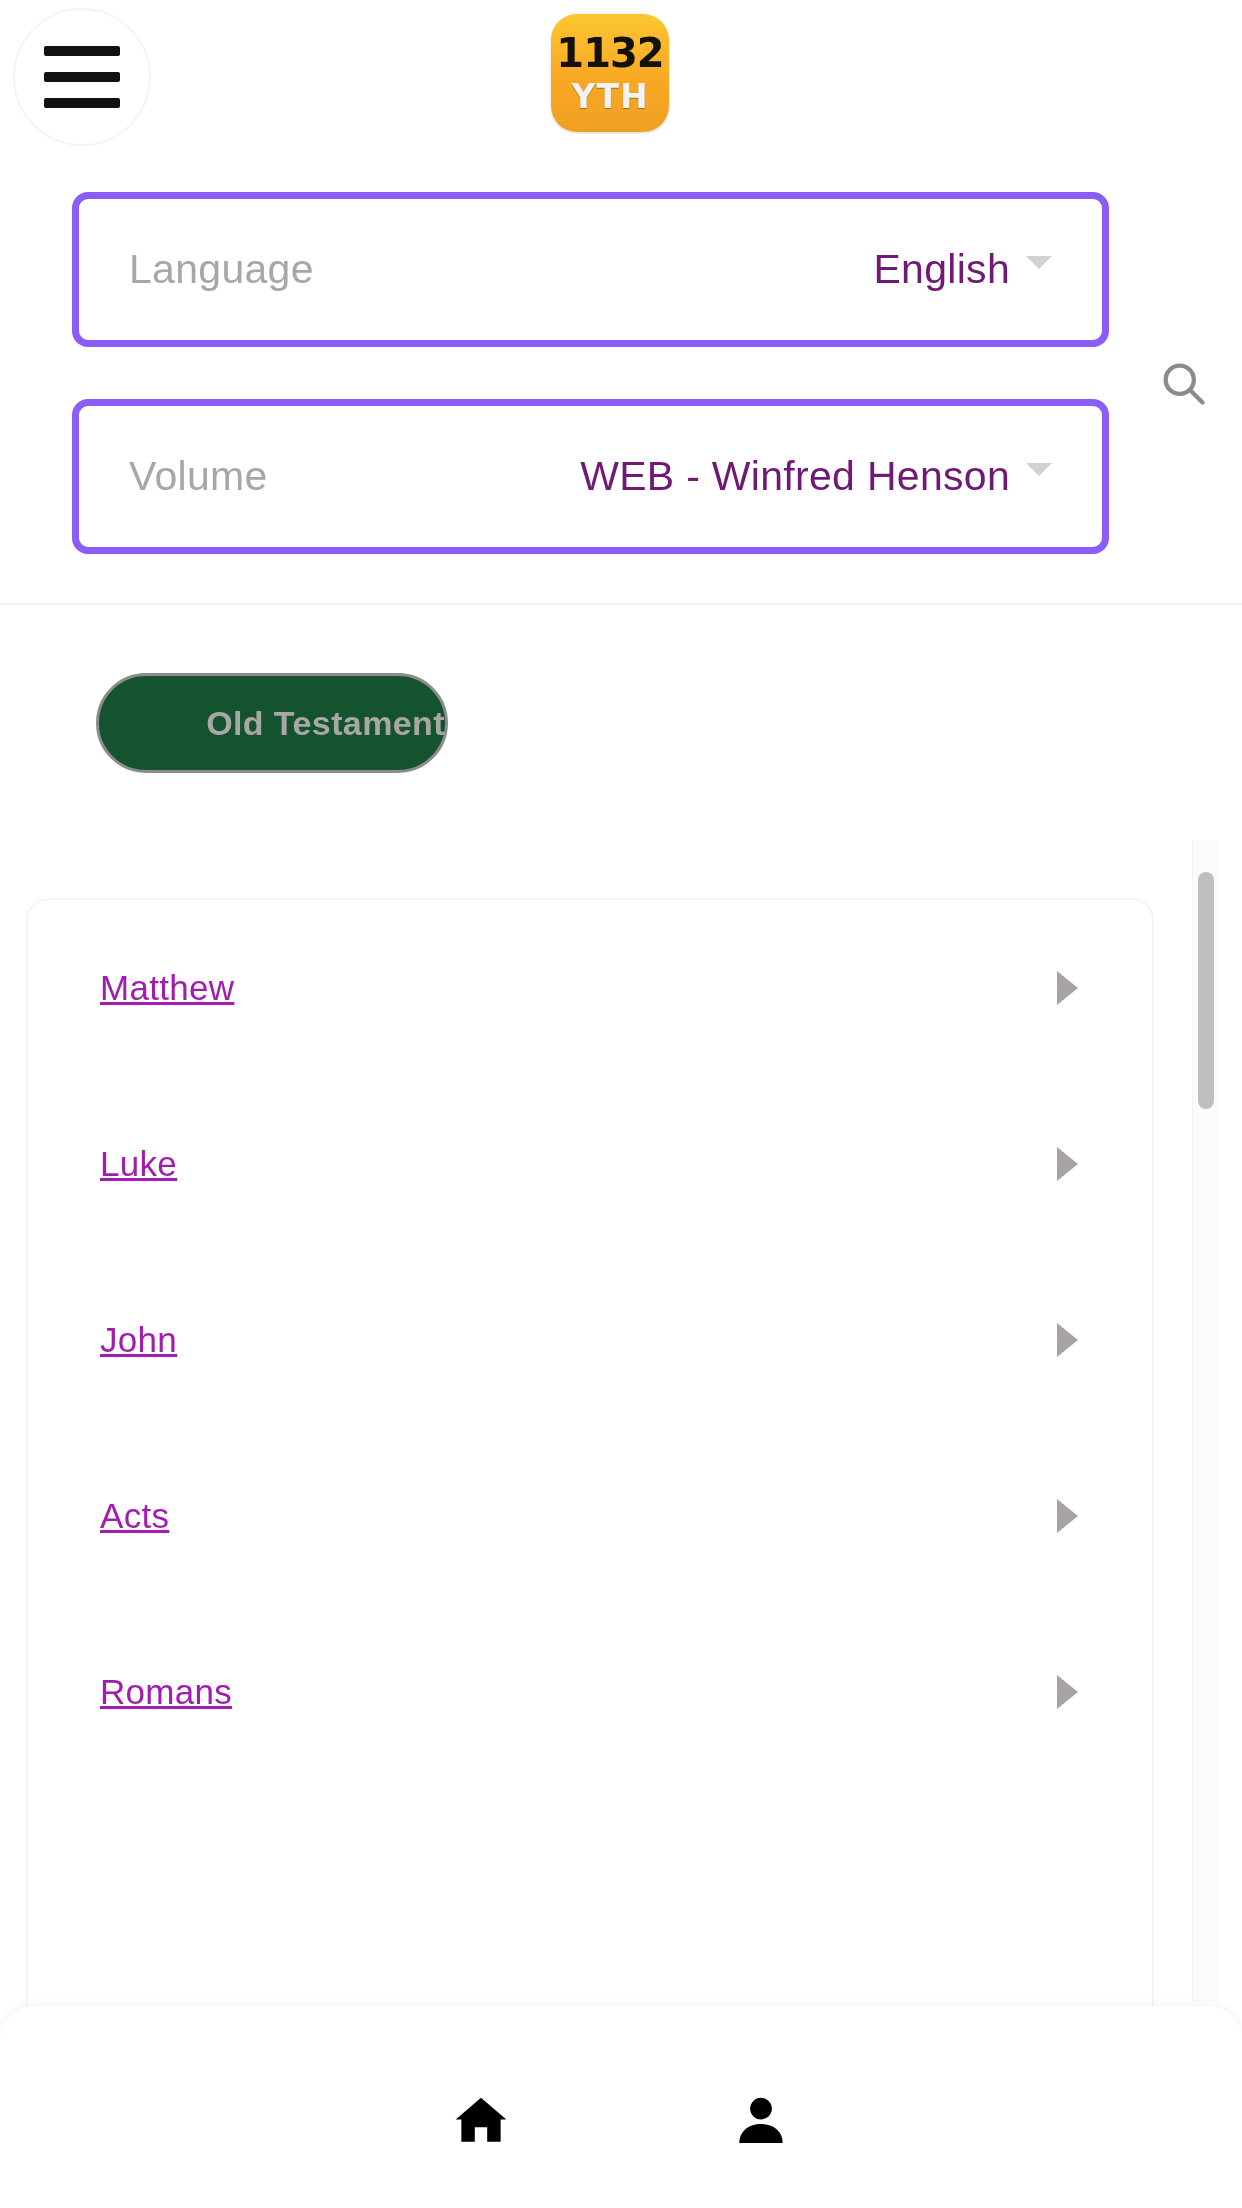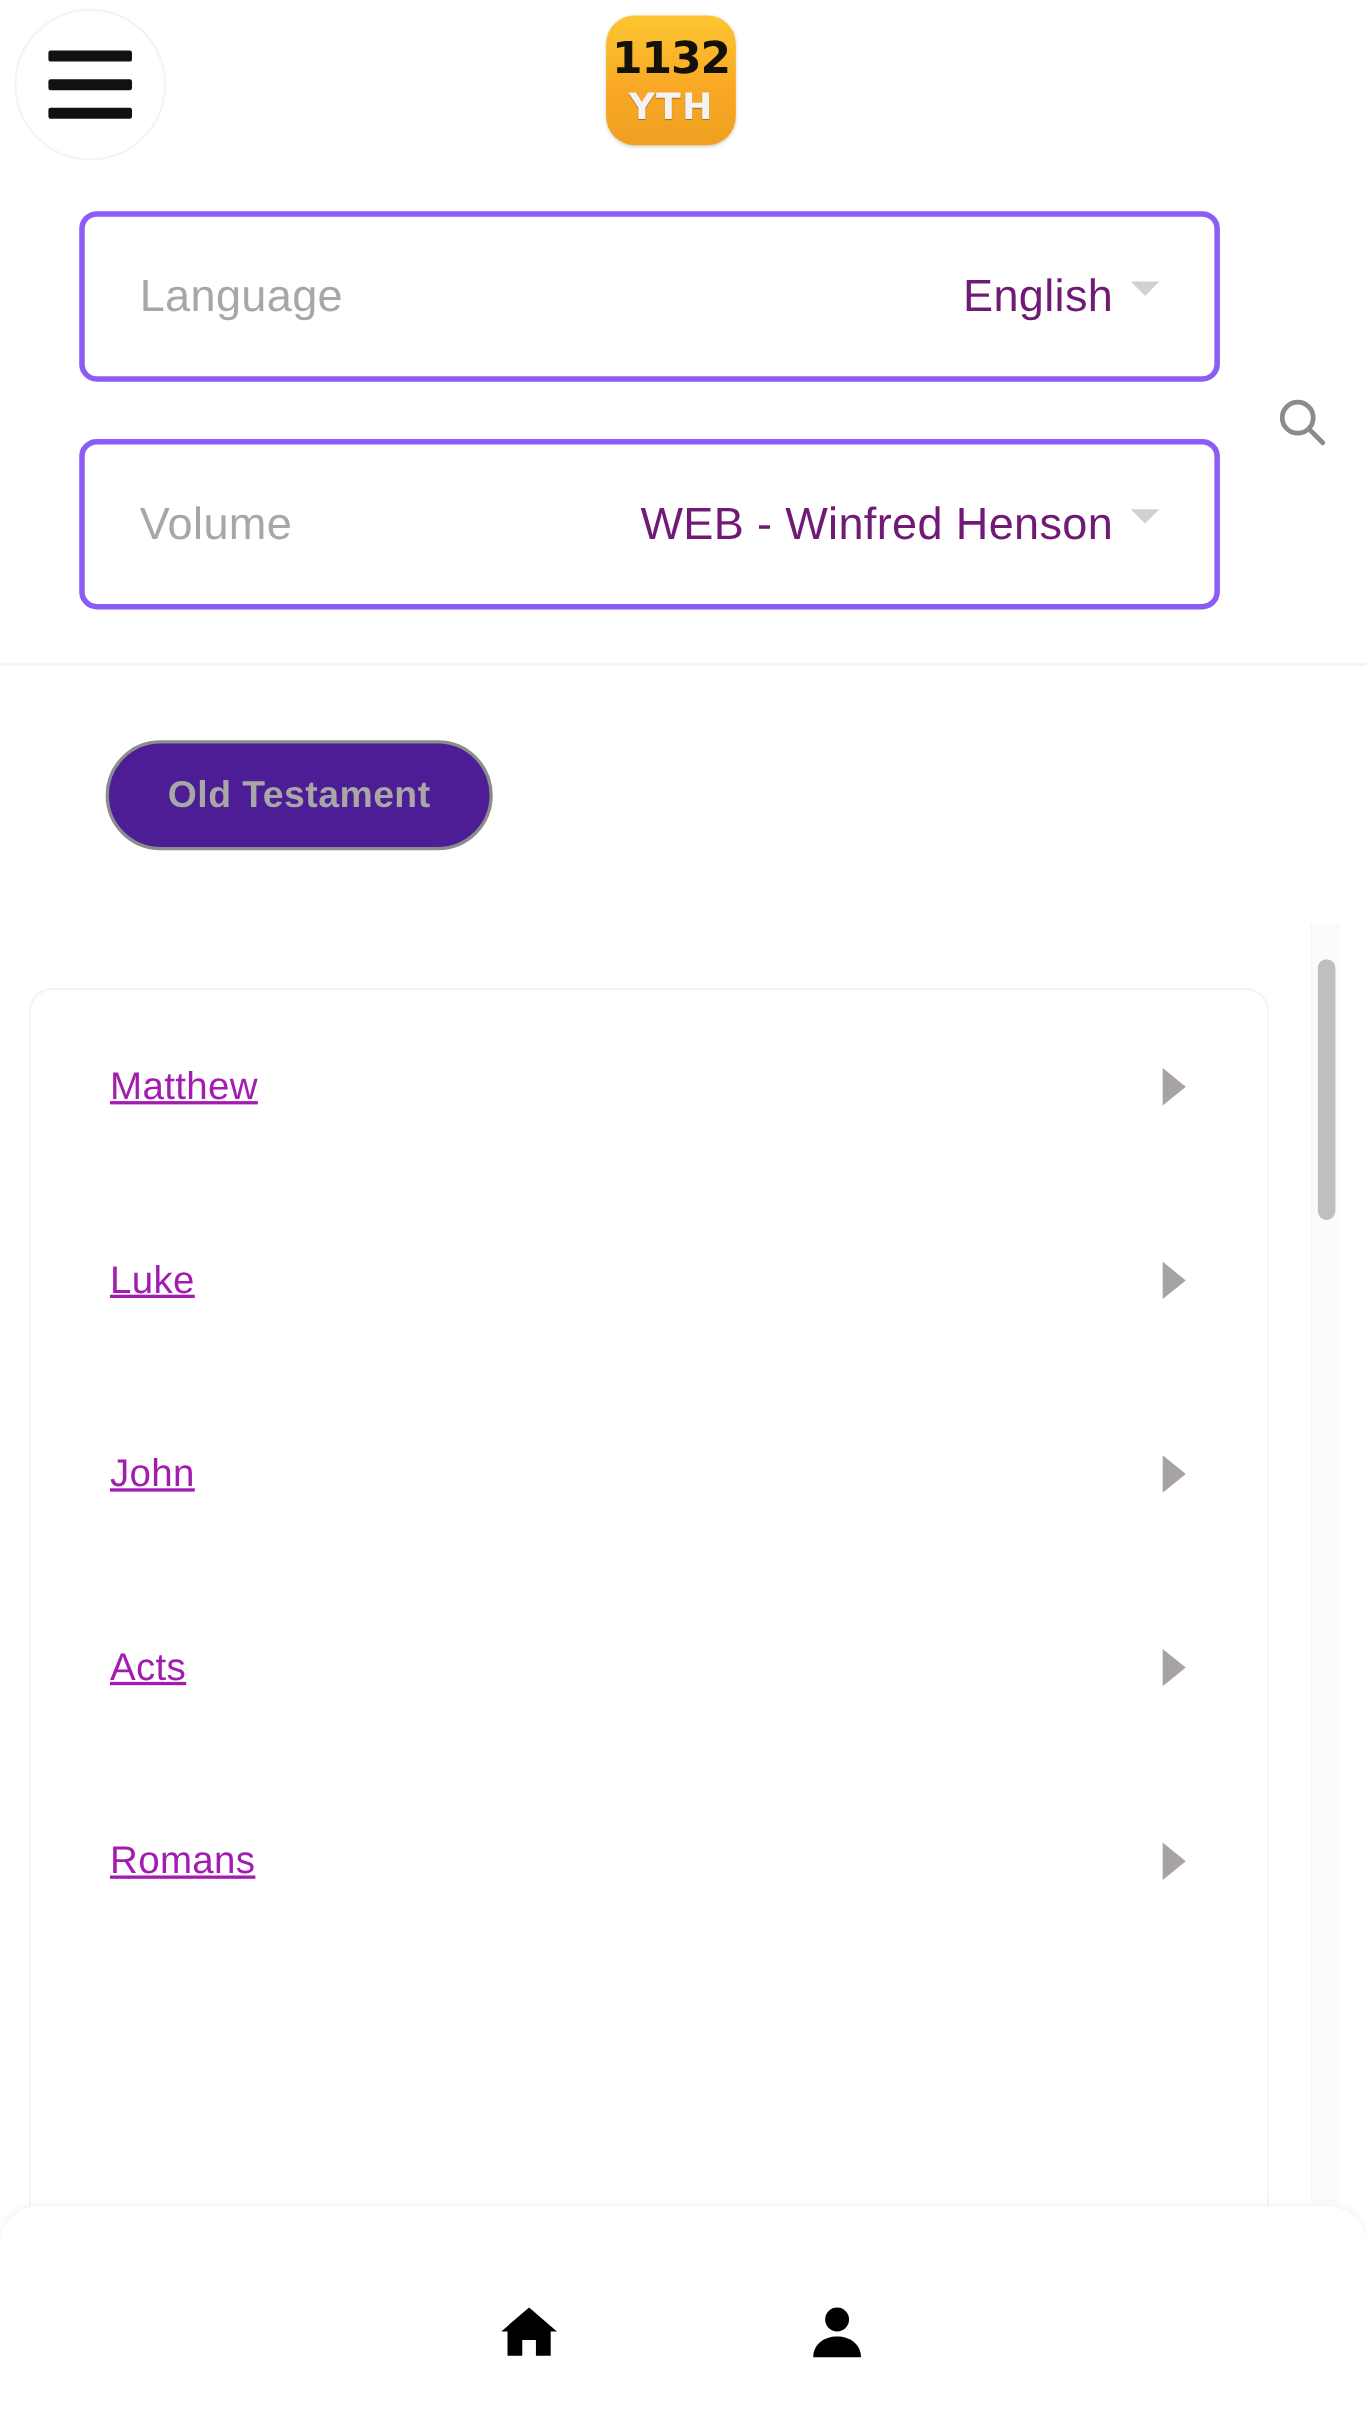--- a/index.html
+++ b/index.html
@@ -84,21 +84,21 @@
     text-shadow: 0 1px 1px rgba(60,40,0,0.45);
     font-family: "DejaVu Sans", sans-serif;
   }
 
   .select-row {
     position: absolute;
     left: 72px;
     width: 1037px;
     height: 155px;
     background: #ffffff;
-    border: 5px solid #8b5cf6;
+    border: 7px solid #8b5cf6;
     border-radius: 16px;
     display: flex;
     align-items: center;
     padding: 0 50px;
     justify-content: center;
   }
   .select-row.language { top: 192px; }
   .select-row.volume   { top: 399px; }
 
   .select-label {
@@ -155,23 +155,24 @@
     min-width: 352px;
     border-radius: 50px;
     display: flex;
     align-items: center;
     justify-content: center;
     font-size: 34px;
     font-weight: bold;
     letter-spacing: 0.4px;
   }
   .tab-pill.inactive {
-    background: #4c1d95;
+    background: #14532d;
     border: 3px solid #8c8c8c;
     color: #a9a6a6;
+    justify-content: flex-end;
   }
   .tab-pill.active {
     background: #a9a19f;
     border: 3px solid #a9a19f;
     color: #ffffff;
     min-width: 500px;
   }
 
   
   .book-list-card {

